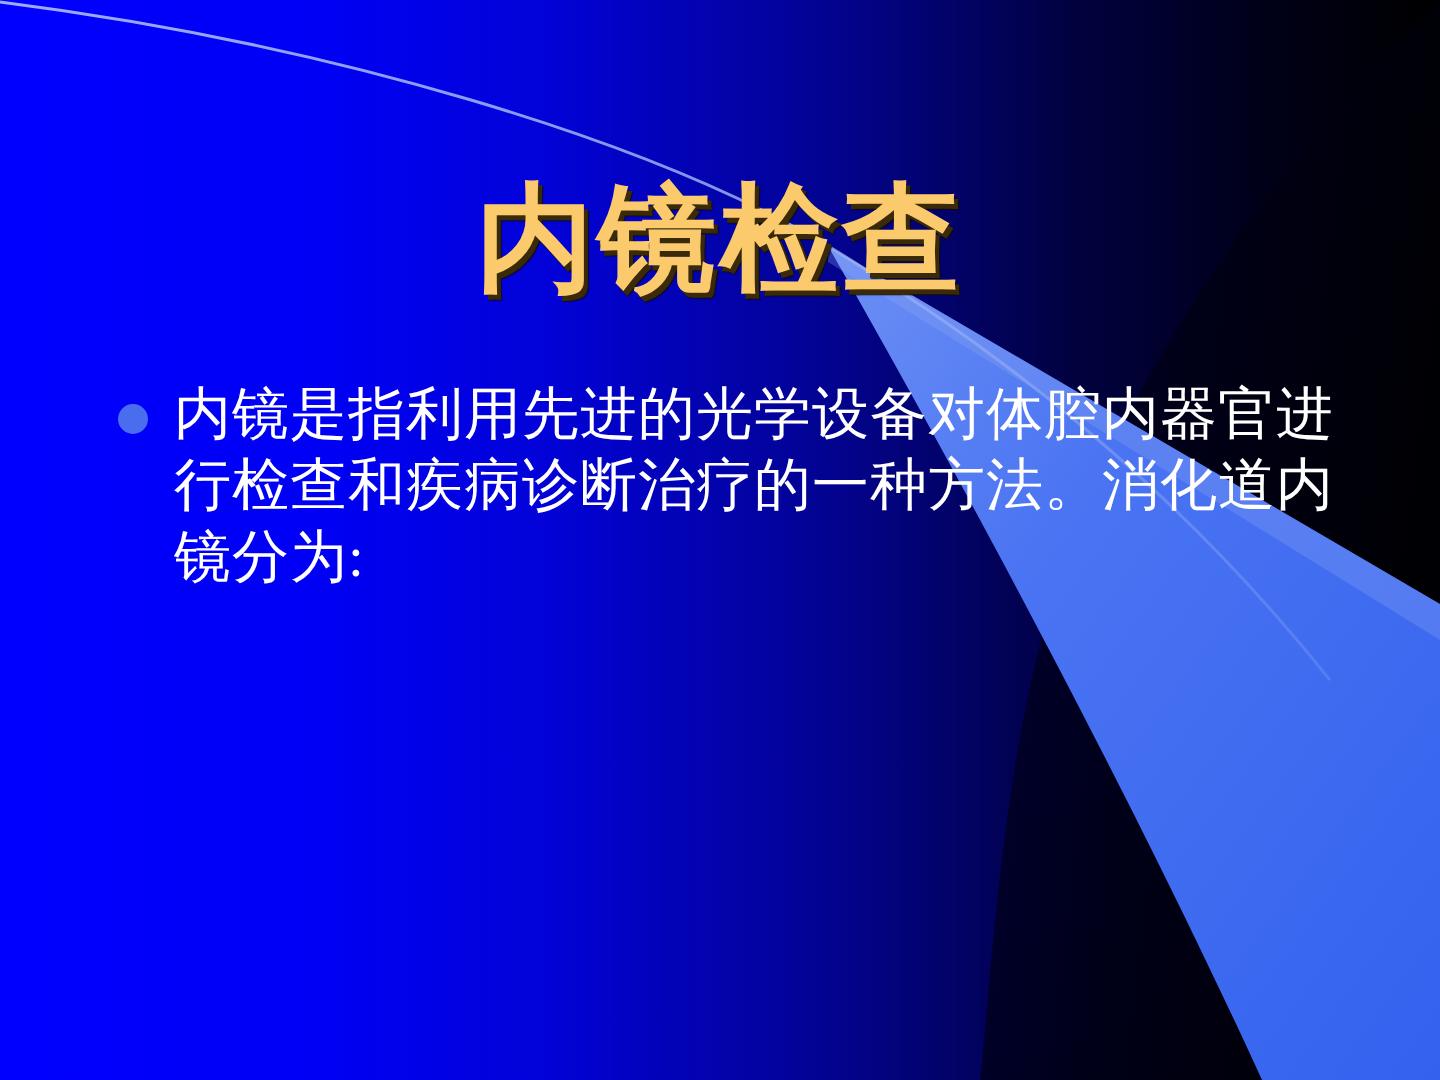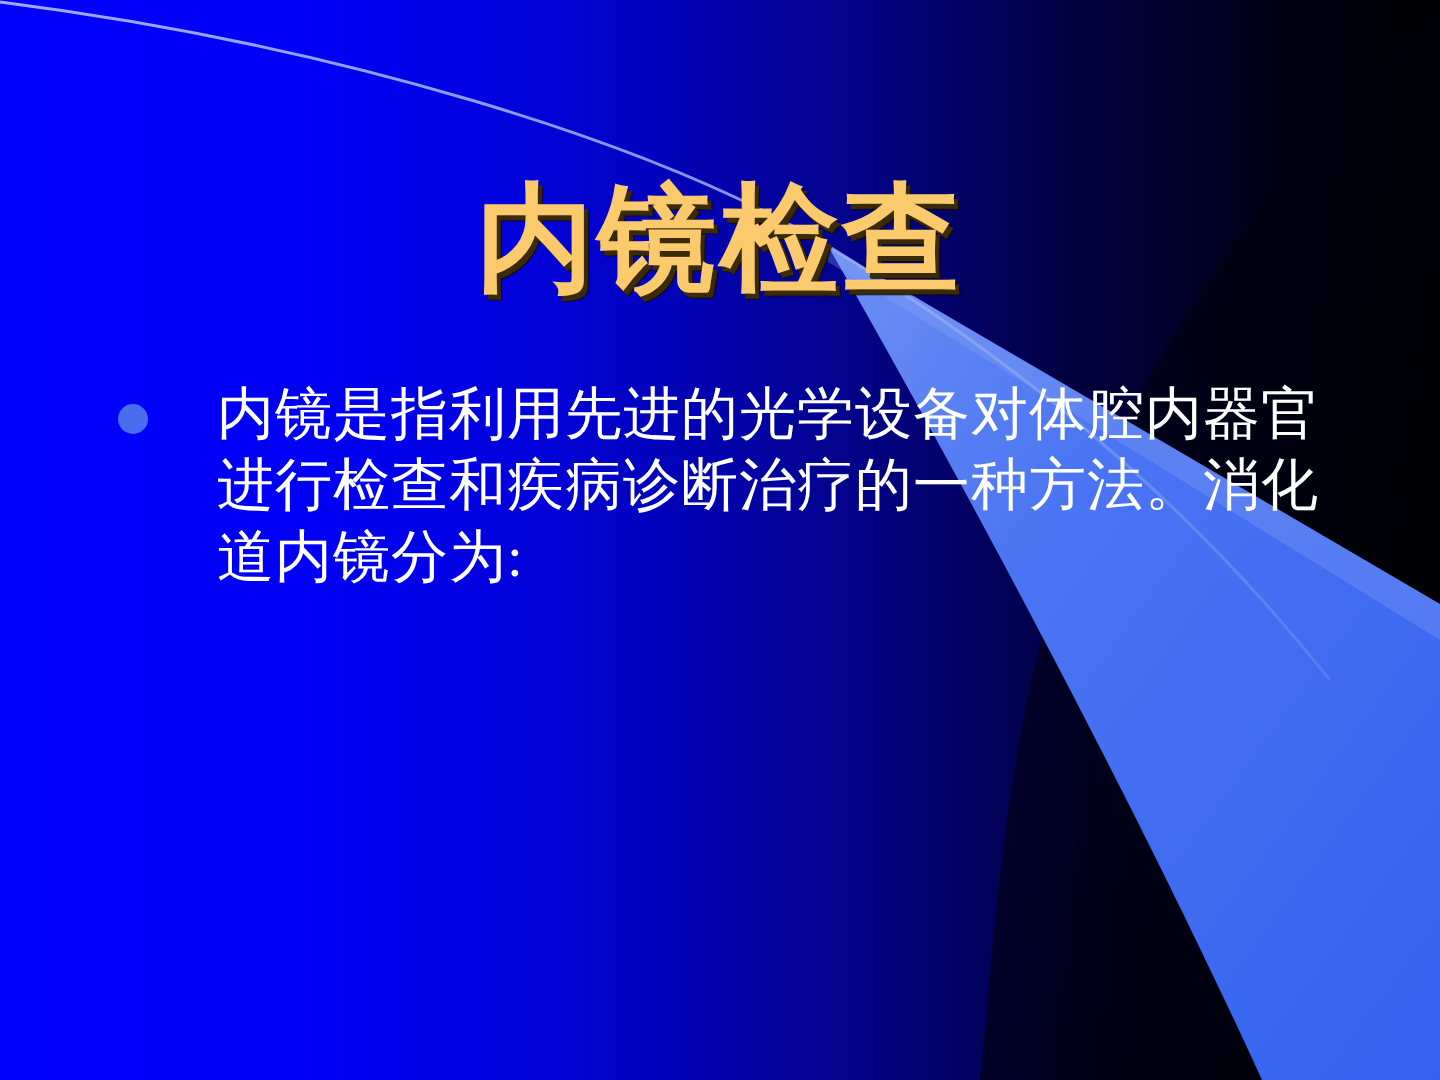--- a/index.html
+++ b/index.html
@@ -64,21 +64,20 @@
   #body-block {
     position: absolute;
     left: 118px;
     top: 378px;
     width: 1240px;
   }
   .bullet-row {
     display: flex;
     align-items: flex-start;
     margin-bottom: 22px;
-    gap: 43px;
   }
   .bullet-marker {
     flex: 0 0 auto;
     width: 30px;
     height: 30px;
     border-radius: 50%;
     background: #4a6df0;
     margin-top: 26px;
     margin-right: 26px;
   }

